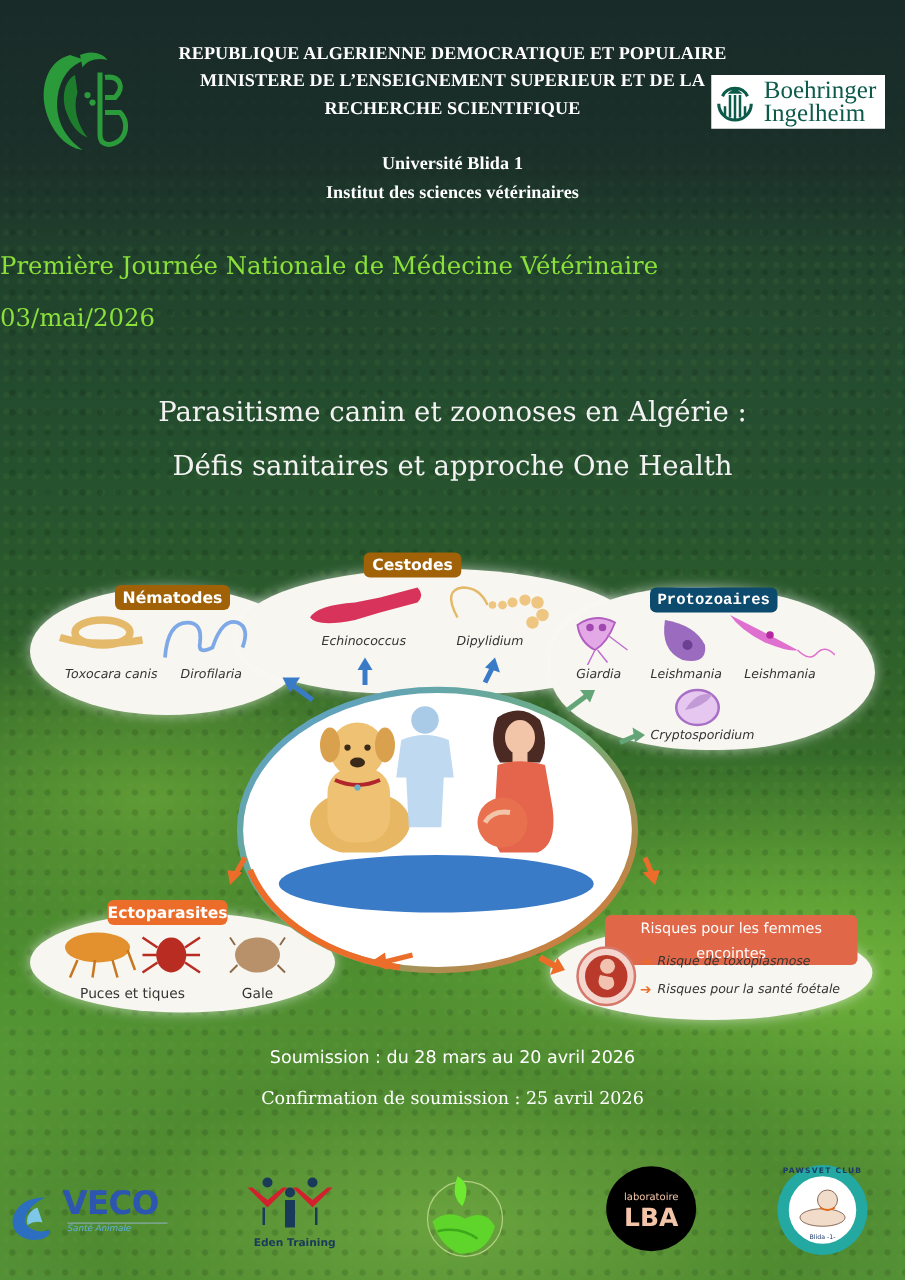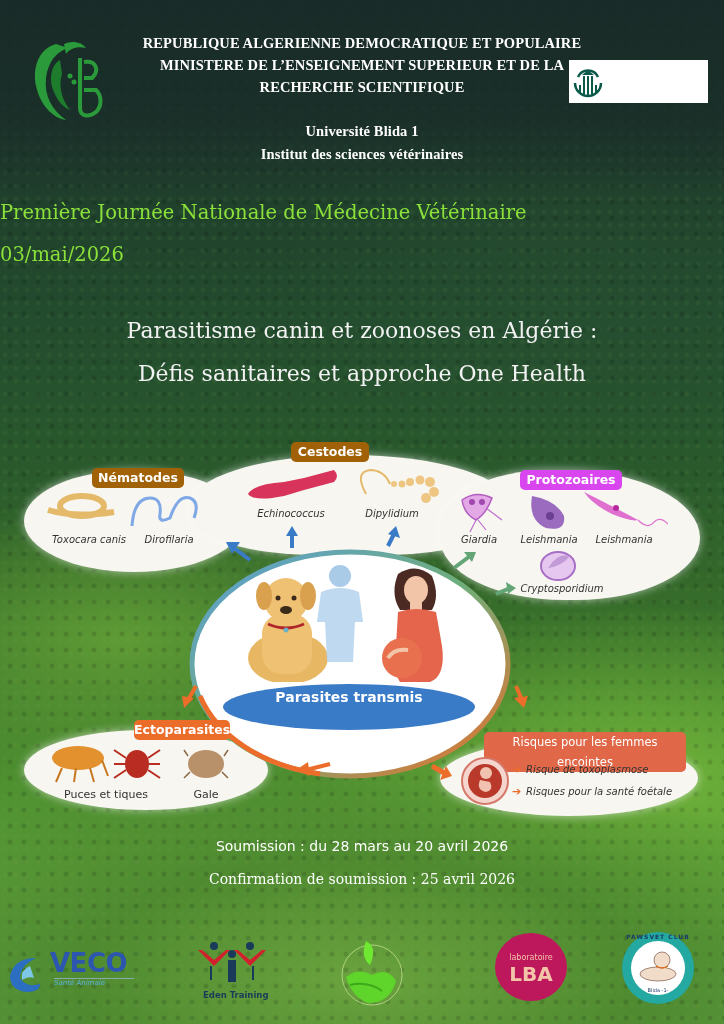--- a/index.html
+++ b/index.html
@@ -20,21 +20,21 @@
   .abs{position:absolute;}
   .header-line{position:absolute;left:0;width:724px;text-align:center;color:#fff;font-family:"Liberation Serif",serif;font-weight:bold;font-size:14.5px;letter-spacing:0.1px;}
   .uni-logo{left:26px;top:38px;width:80px;height:86px;}
   .bi-logo{left:569px;top:60px;width:139px;height:43px;background:#fff;display:flex;align-items:center;}
   .bi-text{font-family:"Liberation Serif",serif;color:#0b5a4a;font-size:20px;line-height:19px;margin-left:4px;}
   .green-title{position:absolute;left:0;width:724px;text-align:left;color:#8be03a;font-family:"DejaVu Serif",serif;font-size:19.5px;}
   .white-title{position:absolute;left:0;width:724px;text-align:center;color:#f2f2f2;font-family:"DejaVu Serif",serif;font-size:22px;}
   .cloud{position:absolute;background:#f7f6f0;border-radius:50%;box-shadow:0 0 10px rgba(255,255,255,0.6);}
   .pill{position:absolute;color:#fff;font-size:12.5px;text-align:center;border-radius:5px;font-weight:bold;line-height:20px;}
   .blue{background:#a16207;}
-  .green{background:#d946ef;}
+  .green{background:#0c4a6e;font-family:Liberation Mono, monospace;}
   .orange{background:#ec6d2a;}
   .salmon{background:#e06848;}
   .lbl{position:absolute;font-size:10px;font-style:italic;color:#333;text-align:center;}
   .lbl2{position:absolute;font-size:11px;color:#333;text-align:center;}
   .footer-text{position:absolute;left:0;width:724px;text-align:center;color:#fff;font-size:14px;}
 </style>
 </head>
 <body>
 
 <div class="bg"></div>
@@ -63,20 +63,24 @@
   <svg width="38" height="38" viewBox="0 0 38 38">
     <path d="M6 20 A13 13 0 0 0 32 20" fill="none" stroke="#0b5a4a" stroke-width="2.5"></path>
     <path d="M9 14 A11 11 0 0 1 29 14" fill="none" stroke="#0b5a4a" stroke-width="2.5"></path>
     <path d="M13 12 L19 7 L25 12 Z" fill="#0b5a4a"></path>
     <rect x="14" y="13" width="2" height="18" fill="#0b5a4a"></rect>
     <rect x="18" y="13" width="2" height="20" fill="#0b5a4a"></rect>
     <rect x="22" y="13" width="2" height="18" fill="#0b5a4a"></rect>
     <rect x="10" y="22" width="2" height="8" fill="#0b5a4a"></rect>
     <rect x="26" y="22" width="2" height="8" fill="#0b5a4a"></rect>
   </svg>
+  <div class="bi-text">
+    <div>Boehringer</div>
+    <div>Ingelheim</div>
+  </div>
 </div>
 
 <div class="green-title" style="top:201px;">Première Journée Nationale de Médecine Vétérinaire</div>
 <div class="green-title" style="top:243px;">03/mai/2026</div>
 <div class="white-title" style="top:318px;">Parasitisme canin et zoonoses en Algérie :</div>
 <div class="white-title" style="top:361px;">Défis sanitaires et approche One Health</div>
 
 <div>
 
   <div class="cloud" style="left:24px;top:470px;width:220px;height:102px;"></div>
@@ -119,21 +123,20 @@
     <path d="M18 8 Q36 -4 52 10 Q60 30 52 44 L20 44 Q10 28 18 8 Z" fill="#4a2a22"></path>
     <ellipse cx="36" cy="24" rx="12" ry="14" fill="#f2c5a8"></ellipse>
     <rect x="30" y="36" width="12" height="10" fill="#f2c5a8"></rect>
     <path d="M18 46 Q36 40 56 46 L62 80 Q66 110 50 116 L20 116 Q10 100 16 80 Z" fill="#e4644c"></path>
     <ellipse cx="22" cy="92" rx="20" ry="20" fill="#e8704f"></ellipse>
     <path d="M8 92 Q14 82 28 84" stroke="#f2c5a8" stroke-width="4" fill="none"></path>
   </svg>
 
   <div class="abs" style="left:223px;top:684px;width:252px;height:46px;background:#3a7bc8;border-radius:50%;"></div>
   <div class="abs" style="left:223px;top:688px;width:252px;text-align:center;color:#fff;font-size:14px;font-weight:bold;line-height:18px;">
-    <div>Parasites transmis</div>
   </div>
 
   <svg class="abs" style="left:0;top:0;" width="724" height="1024">
     <g>
         <path d="M250 560 L234 548" stroke="#3a7bc8" stroke-width="4"></path>
         <path d="M226 542 L240 542 L232 554 Z" fill="#3a7bc8"></path>
       </g>
     <g>
         <path d="M292 548 L292 534" stroke="#3a7bc8" stroke-width="4"></path>
         <path d="M286 536 L298 536 L292 526 Z" fill="#3a7bc8"></path>
@@ -216,21 +219,21 @@
   </svg>
   <div class="lbl" style="left:452px;top:534px;width:54px;">Giardia</div>
   <div class="lbl" style="left:516px;top:534px;width:66px;">Leishmania</div>
   <div class="lbl" style="left:592px;top:534px;width:64px;">Leishmania</div>
   <svg class="abs" style="left:538px;top:546px;" width="40" height="36" viewBox="0 0 40 36">
     <ellipse cx="20" cy="20" rx="17" ry="14" fill="#e6c7f0" stroke="#a86fc6" stroke-width="2"></ellipse>
     <path d="M10 22 Q20 6 32 10 Q24 20 10 22 Z" fill="#c19ad6"></path>
   </svg>
   <div class="lbl" style="left:514px;top:583px;width:96px;">Cryptosporidium</div>
 
-  <div class="pill orange" style="left:86px;top:720px;width:96px;margin-left:48px;">Ectoparasites</div>
+  <div class="pill orange" style="left:86px;top:720px;width:96px;">Ectoparasites</div>
   <svg class="abs" style="left:48px;top:742px;" width="66" height="42" viewBox="0 0 66 42">
     <ellipse cx="30" cy="16" rx="26" ry="12" fill="#e2912e"></ellipse>
     <path d="M14 26 L8 40 M28 26 L26 40 M42 26 L46 40 M54 18 L60 34" stroke="#c87620" stroke-width="2"></path>
   </svg>
   <svg class="abs" style="left:112px;top:742px;" width="50" height="42" viewBox="0 0 50 42">
     <ellipse cx="25" cy="22" rx="12" ry="14" fill="#b82c22"></ellipse>
     <path d="M14 16 L2 8 M14 22 L2 22 M14 28 L2 36 M36 16 L48 8 M36 22 L48 22 M36 28 L48 36" stroke="#b82c22" stroke-width="2"></path>
   </svg>
   <svg class="abs" style="left:182px;top:744px;" width="48" height="38" viewBox="0 0 48 38">
     <ellipse cx="24" cy="20" rx="18" ry="14" fill="#b8916a"></ellipse>
@@ -279,21 +282,21 @@
     <div class="abs" style="left:11px;top:50px;width:80px;text-align:left;font-size:8.5px;font-weight:bold;color:#1a3a5a;">Eden Training</div>
   </div>
 
   <svg class="abs" style="left:338px;top:937px;" width="68" height="72" viewBox="0 0 68 72">
     <circle cx="34" cy="38" r="30" fill="none" stroke="#b0d080" stroke-width="1"></circle>
     <path d="M28 4 Q40 10 32 28 Q22 20 28 4 Z" fill="#6ee830"></path>
     <path d="M8 40 Q20 30 34 38 Q50 30 58 44 Q52 66 30 66 Q14 60 8 40 Z" fill="#5fd42a"></path>
     <path d="M12 48 Q30 44 44 54" stroke="#3da81a" stroke-width="2" fill="none"></path>
   </svg>
 
-  <div class="abs" style="left:495px;top:933px;width:72px;height:68px;border-radius:50%;background:#be185d;">
+  <div class="abs" style="left:485px;top:933px;width:72px;height:68px;border-radius:50%;background:#000000;">
     <div class="abs" style="left:0;top:20px;width:72px;text-align:center;font-size:8px;color:#f3c5a8;">laboratoire</div>
     <div class="abs" style="left:0;top:29px;width:72px;text-align:center;font-size:20px;color:#f3c5a8;font-weight:bold;">LBA</div>
   </div>
 
   <div class="abs" style="left:622px;top:932px;width:72px;height:72px;border-radius:50%;background:#23a8a2;">
     <div class="abs" style="left:9px;top:9px;width:54px;height:54px;border-radius:50%;background:#fff;"></div>
     <svg class="abs" style="left:16px;top:18px;" width="40" height="34" viewBox="0 0 40 34">
       <ellipse cx="20" cy="24" rx="18" ry="7" fill="#f0dcc8" stroke="#8a6a5a" stroke-width="0.8"></ellipse>
       <circle cx="24" cy="10" r="8" fill="#f0dcc8" stroke="#8a6a5a" stroke-width="0.8"></circle>
       <path d="M18 16 Q24 20 30 16" stroke="#e06a1a" stroke-width="1.5" fill="none"></path>

